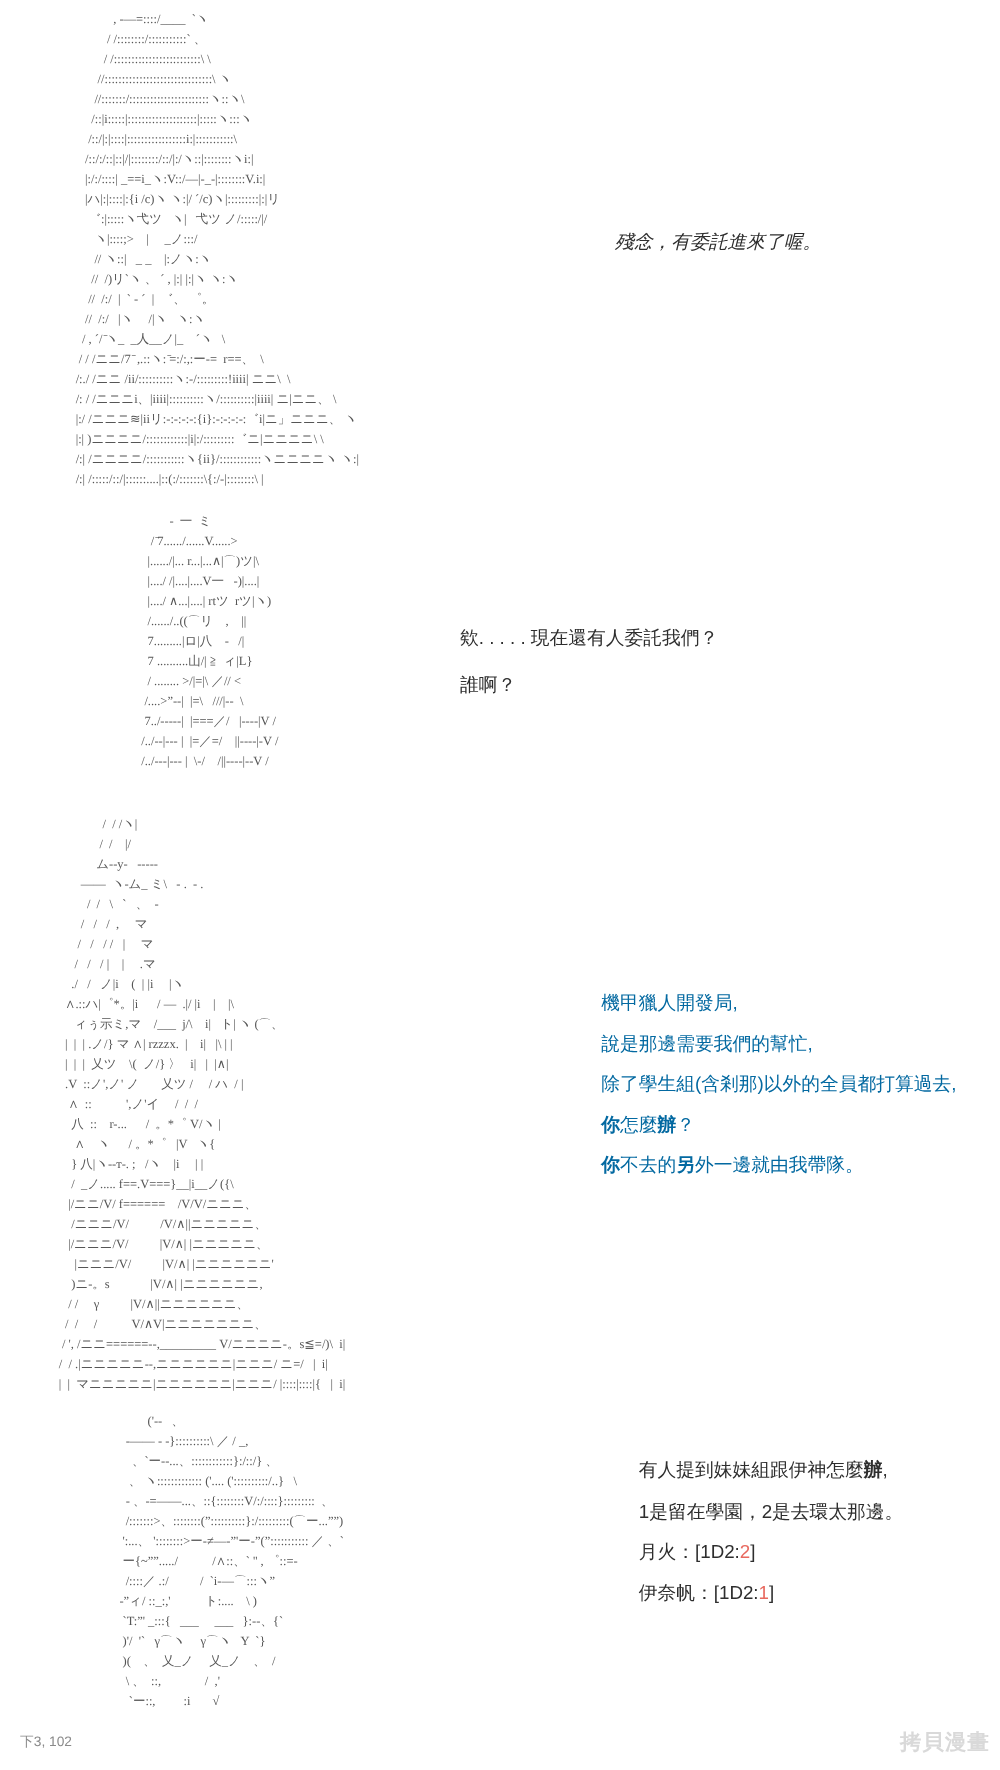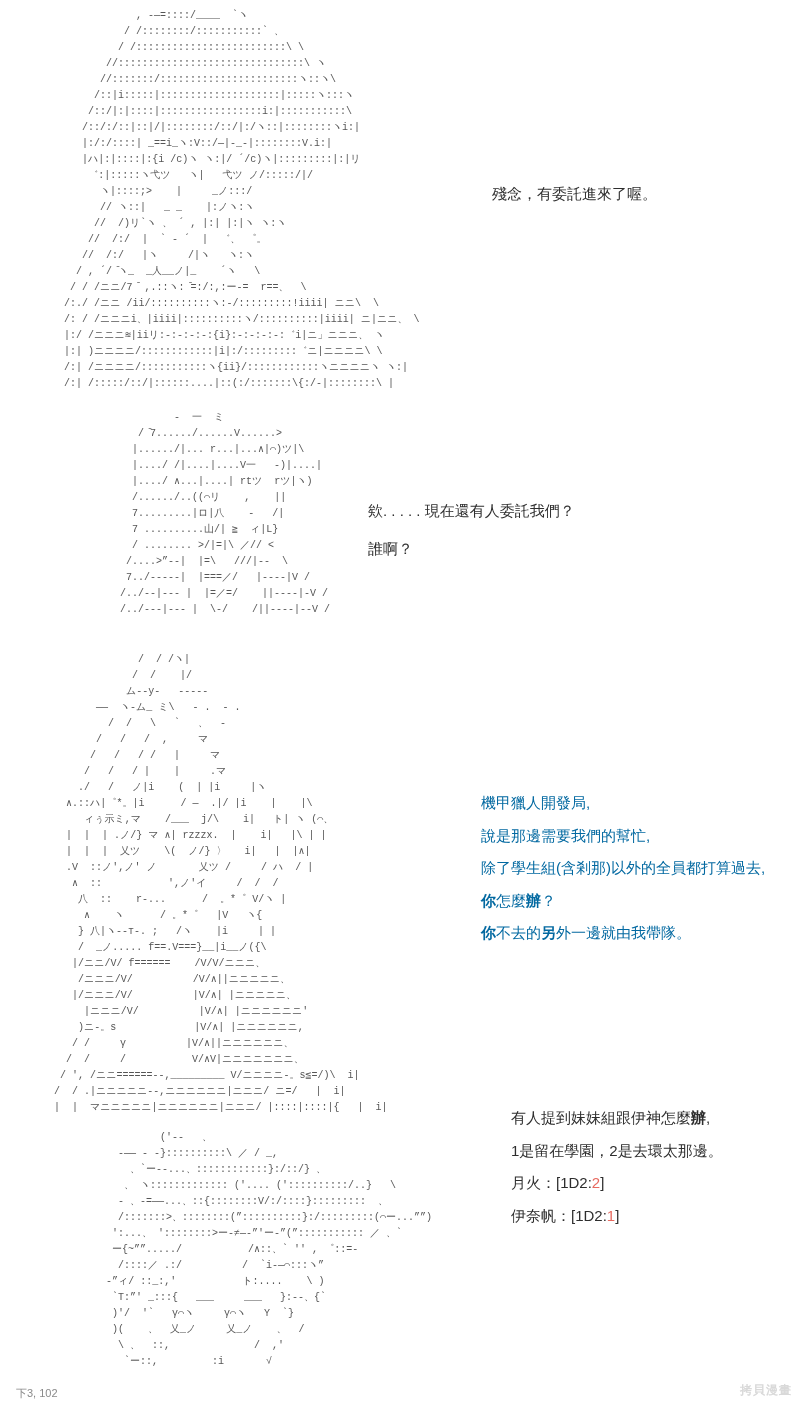--- a/index.html
+++ b/index.html
@@ -2,55 +2,55 @@
 <html><head>
 <meta charset="utf-8">
 <style>
   * { margin:0; padding:0; box-sizing:border-box; }
   html,body { background:#ffffff; }
   .page {
     position:relative; width:800px; height:1416px; background:#ffffff;
     overflow:hidden; font-family:"Liberation Sans", sans-serif;
   }
   .aa {
-    position:absolute; font-family:Liberation Mono, monospace;
+    position:absolute; font-family:Liberation Serif, serif;
     font-size:10px; color:#555555; white-space:pre;
   }
   .aa div { height:16px; line-height:16px; }
   #aa1 { left:58px;  top:8px; }
   #aa2 { left:108px; top:410px; }
   #aa3 { left:42px;  top:652px; }
   #aa4 { left:88px;  top:1130px; }
   .dlg { position:absolute; font-size:15px; color:#2e2e2e; }
   .dlg .line { line-height:32.5px; white-space:pre; }
   .dlg.wide .line { line-height:38px; }
   .bold { font-weight:bold; }
   #dlg1 { left:492px; top:178px; }
   #dlg2 { left:368px; top:492px; }
   #dlg3 { left:481px; top:787px; }
-  #dlg4 { left:511px; top:1102px; }
+  #dlg4 { left:511px; top:1161px; }
   .page-marker {
     position:absolute; left:16px; top:1386px; font-size:11px;
     color:#8a8a8a; font-family:Liberation Sans, sans-serif;
   }
   .watermark {
-    position:absolute; right:8px; top:1382px; font-size:12px;
+    position:absolute; right:8px; top:1382px; font-size:17px;
     color:#d9d9d9; font-weight:600; letter-spacing:1px;
   }
 </style>
 </head>
 <body>
 
 <div class="page">
   <div class="aa" id="aa1" style="color: rgb(85, 85, 85);"><div>             , -―=::::/____  `ヽ</div><div>           / /::::::::/:::::::::::` 、</div><div>          / /:::::::::::::::::::::::::\ \</div><div>        //:::::::::::::::::::::::::::::::\ ヽ</div><div>       //:::::::/:::::::::::::::::::::::ヽ::ヽ\</div><div>      /::|i:::::|::::::::::::::::::::|:::::ヽ:::ヽ</div><div>     /::/|:|::::|:::::::::::::::::i:|:::::::::::\</div><div>    /::/:/::|::|/|::::::::/::/|:/ヽ::|::::::::ヽi:|</div><div>    |:/:/::::| _==i_ヽ:V::/―|-_-|::::::::V.i:|</div><div>    |ハ|:|::::|:{i /c)ヽ ヽ:|/ ´/c)ヽ|:::::::::|:|リ</div><div>     ゛:|:::::ヽ弋ツ   ヽ|   弋ツ ノ/:::::/|/</div><div>       ヽ|::::;&gt;    |     _ノ:::/</div><div>       // ヽ::|   _ _    |:ノヽ:ヽ</div><div>      //  /)リ`ヽ 、 ´ , |:| |:|ヽ ヽ:ヽ</div><div>     //  /:/  |  ` - ´  |  ゛、 ゜。</div><div>    //  /:/   |ヽ     /|ヽ   ヽ:ヽ</div><div>   / , ´/ ̄ヽ_  _人__ノ|_    ´ヽ   \</div><div>  / / /ニニ/7 ̄ ,.::ヽ: ̄=:/:,:ー-=  r==、  \</div><div> /:./ /ニニ /ii/::::::::::ヽ:-/:::::::::!iiii| ニニ\  \</div><div> /: / /ニニニi、|iiii|::::::::::ヽ/::::::::::|iiii| ニ|ニニ、 \</div><div> |:/ /ニニニ≋|iiリ:-:-:-:-:{i}:-:-:-:-:゛i|ニ」ニニニ、 ヽ</div><div> |:| )ニニニニ/::::::::::::|i|:/:::::::::゛ニ|ニニニニ\ \</div><div> /:| /ニニニニ/:::::::::::ヽ{ii}/::::::::::::ヽニニニニヽ ヽ:|</div><div> /:| /:::::/::/|::::::....|::(:/:::::::\{:/-|::::::::\ |</div></div>
   <div class="aa" id="aa2" style="color: rgb(85, 85, 85);"><div>           -  一  ミ</div><div>     / ̄7....../......V......&gt;</div><div>    |....../|... r...|...∧|⌒)ツ|\</div><div>    |..../ /|....|....V一   -)|....|</div><div>    |..../ ∧...|....| rtツ  rツ|ヽ)</div><div>    /....../..((⌒リ    ,    ||</div><div>    7.........|ロ|八    -   /|</div><div>    7 ..........山/| ≧  ィ|L}</div><div>    / ........ &gt;/|=|\ ／// &lt;</div><div>   /....&gt;”--|  |=\   ///|--  \</div><div>   7../-----|  |===／/   |----|V /</div><div>  /../--|--- |  |=／=/    ||----|-V /</div><div>  /../---|--- |  \-/    /||----|--V /</div></div>
   <div class="aa" id="aa3" style="color: rgb(85, 85, 85);"><div>                /  / /ヽ|</div><div>               /  /    |/</div><div>              ム--y-   -----</div><div>         ――  ヽ-ム_ ミ\   - .  - .</div><div>           /  /   \   `   、  -</div><div>         /   /   /  ,     マ</div><div>        /   /   / /   |     マ</div><div>       /   /   / |    |     .マ</div><div>      ./   /   ノ|i    (  | |i     |ヽ</div><div>    ∧.::ハ|゜*。|i      / ―  .|/ |i    |    |\</div><div>       ィぅ示ミ,マ    /___  j/\    i|   ト| ヽ (⌒、</div><div>    |  |  | .ノ/} マ ∧| rzzzx.  |    i|   |\ | |</div><div>    |  |  |  乂ツ    \(  ノ/} 〉   i|   |  |∧|</div><div>    .V  ::ノ',ノ' ノ       乂ツ /     / ハ  / |</div><div>     ∧  ::           ',ノ'イ     /  /  /</div><div>      八  ::    r-...      /  。*゜ V/ヽ |</div><div>       ∧    ヽ      / 。*゜   |V   ヽ{</div><div>      } 八|ヽ--т-. ;   /ヽ    |i     | |</div><div>      /  _ノ..... f==.V===}__|i__ノ({\</div><div>     |/ニニ/V/ f======    /V/V/ニニニ、</div><div>      /ニニニ/V/          /V/∧||ニニニニニ、</div><div>     |/ニニニ/V/          |V/∧| |ニニニニニ、</div><div>       |ニニニ/V/          |V/∧| |ニニニニニニ'</div><div>      )ニ-。s             |V/∧| |ニニニニニニ,</div><div>     / /     γ          |V/∧||ニニニニニニ、</div><div>    /  /     /           V/∧V|ニニニニニニニ、</div><div>   / ', /ニニ======--,_________ V/ニニニニ-。s≦=/)\  i|</div><div>  /  / .|ニニニニニ--,ニニニニニニ|ニニニ/ ニ=/   |  i|</div><div>  |  |  マニニニニニ|ニニニニニニ|ニニニ/ |::::|::::|{   |  i|</div></div>
   <div class="aa" id="aa4" style="color: rgb(85, 85, 85);"><div>            ('--   、</div><div>     -―― - -}::::::::::\ ／ / _,</div><div>       、`ー--...、::::::::::::}:/::/} 、</div><div>      、 ヽ::::::::::::: ('.... ('::::::::::/..}   \</div><div>     - 、-=――...、::{::::::::V/:/::::}:::::::::  、</div><div>     /:::::::&gt;、::::::::(”::::::::::}:/:::::::::(⌒ー...””)</div><div>    ':...、 '::::::::&gt;ー-≠―-”'ー-”(”::::::::::: ／ 、`</div><div>    ー{~””...../           /∧::、` '' , ゜::=-</div><div>     /::::／ .:/          /  `i-―⌒:::ヽ”</div><div>   -”ィ/ ::_:,'           ト:....    \ )</div><div>    `T:”' _:::{   ___     ___   }:--、{`</div><div>    )'/  '`   γ⌒ヽ     γ⌒ヽ   Y  `}</div><div>    )(    、  乂_ノ     乂_ノ    、  /</div><div>     \ 、  ::,              /  ,'</div><div>      `ー::,         :i       √</div></div>
 
-  <div class="dlg" id="dlg1" style="color: rgb(46, 46, 46);">
+  <div class="dlg" id="dlg1" style="color: rgb(46, 46, 46); font-style: italic;">
       <div class="line"><span>殘念，有委託進來了喔。</span></div>
     </div>
   <div class="dlg wide" id="dlg2" style="color: rgb(46, 46, 46);">
       <div class="line"><span>欸. . . . . 現在還有人委託我們？</span></div>
       <div class="line"><span>誰啊？</span></div>
     </div>
   <div class="dlg" id="dlg3" style="color: #0369a1;">
       <div class="line"><span>機甲獵人開發局,</span></div>
       <div class="line"><span>說是那邊需要我們的幫忙,</span></div>
       <div class="line"><span>除了學生組(含剎那)以外的全員都打算過去,</span></div>

